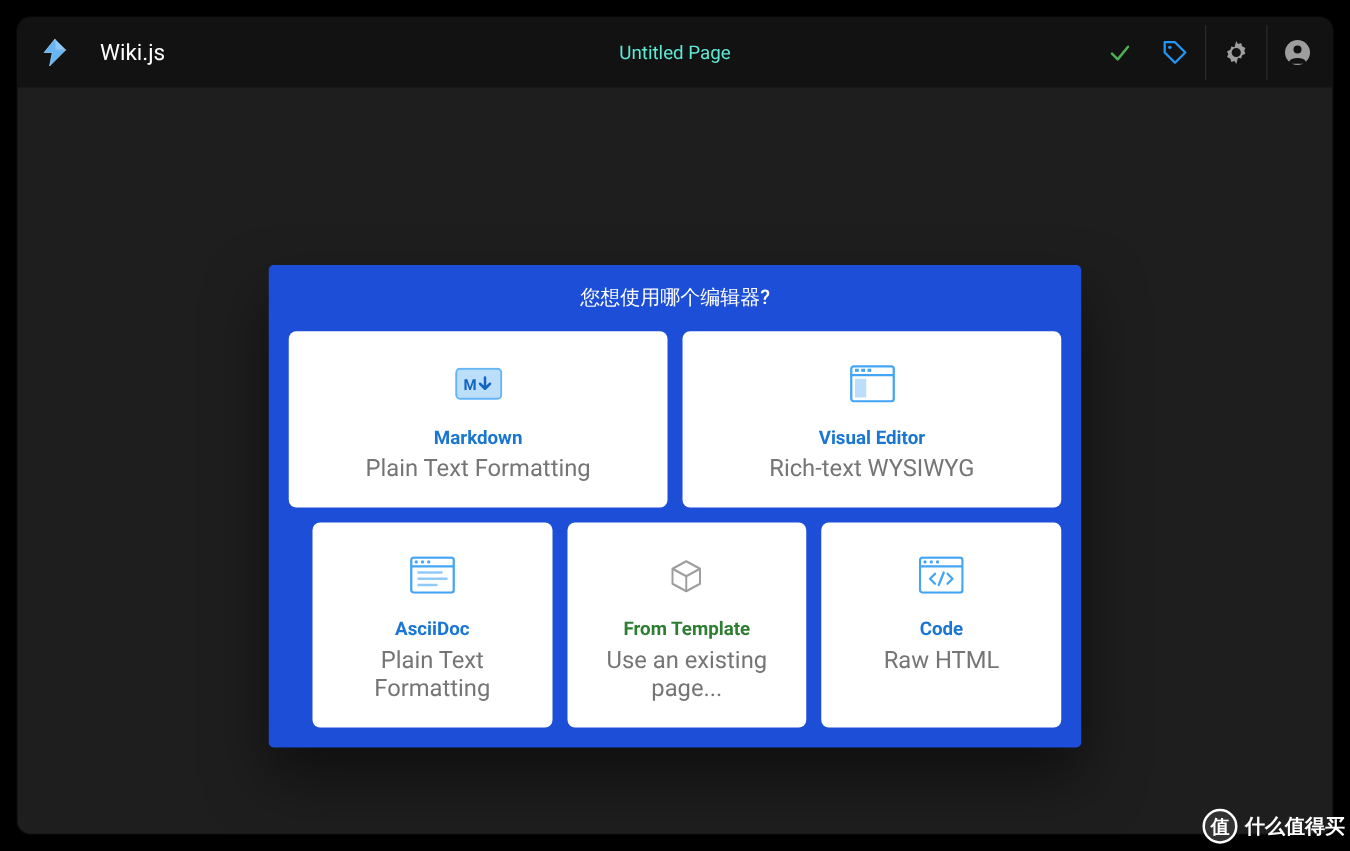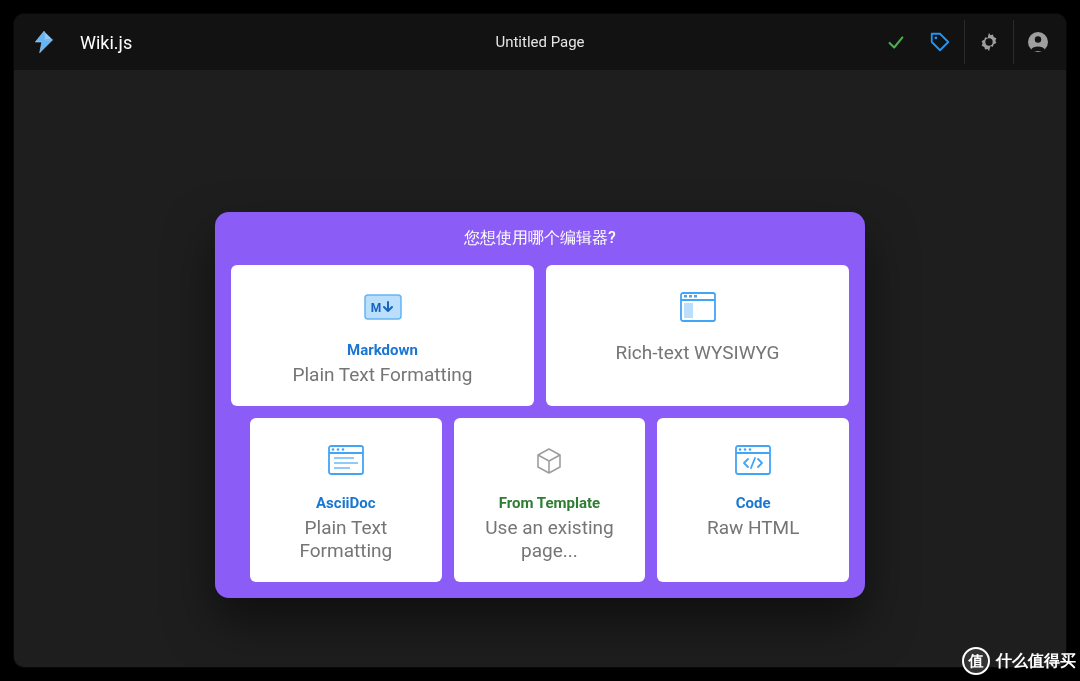--- a/index.html
+++ b/index.html
@@ -40,21 +40,21 @@
   width: 28px;
   height: 28px;
   display: flex;
   align-items: center;
   justify-content: center;
 }
 .page-title {
   position: absolute;
   left: 50%;
   transform: translateX(-50%);
-  color: #e5e5e5;
+  color: #5eead4;
   font-size: 15px;
 }
 .top-actions {
   margin-left: auto;
   display: flex;
   align-items: center;
 }
 .icon-btn {
   width: 44px;
   height: 44px;
@@ -75,22 +75,22 @@
   right: 0;
   top: 56px;
   bottom: 0;
   display: flex;
   align-items: center;
   justify-content: center;
   background: rgba(0,0,0,0);
 }
 .dialog {
   width: 650px;
-  background: #8b5cf6;
-  border-radius: 14px;
+  background: #1d4ed8;
+  border-radius: 4px;
   padding: 16px;
   box-shadow: 0 24px 48px rgba(0,0,0,0.5);
   margin-top: 72px;
 }
 .dialog-title {
   color: #fff;
   font-size: 16px;
   font-weight: 500;
   text-align: center;
   margin-bottom: 16px;
@@ -225,20 +225,21 @@
           <div class="card-icon">
             <svg width="36" height="30" viewBox="0 0 36 30">
               <rect x="1" y="1" width="34" height="28" rx="2" fill="none" stroke="#42a5f5" stroke-width="1.8"></rect>
               <line x1="1" y1="8" x2="35" y2="8" stroke="#42a5f5" stroke-width="1.8"></line>
               <rect x="4" y="3" width="3" height="2.5" fill="#42a5f5"></rect>
               <rect x="9" y="3" width="3" height="2.5" fill="#42a5f5"></rect>
               <rect x="14" y="3" width="3" height="2.5" fill="#42a5f5"></rect>
               <rect x="4" y="11" width="9" height="15" fill="#bbdefb"></rect>
             </svg>
           </div>
+          <div class="card-title">Visual Editor</div>
           <div class="card-sub">Rich-text WYSIWYG</div>
         </div>
 
       </div>
 
       <div class="row3">
 
         <div class="card">
           <div class="card-icon">
             <svg width="36" height="30" viewBox="0 0 36 30">

